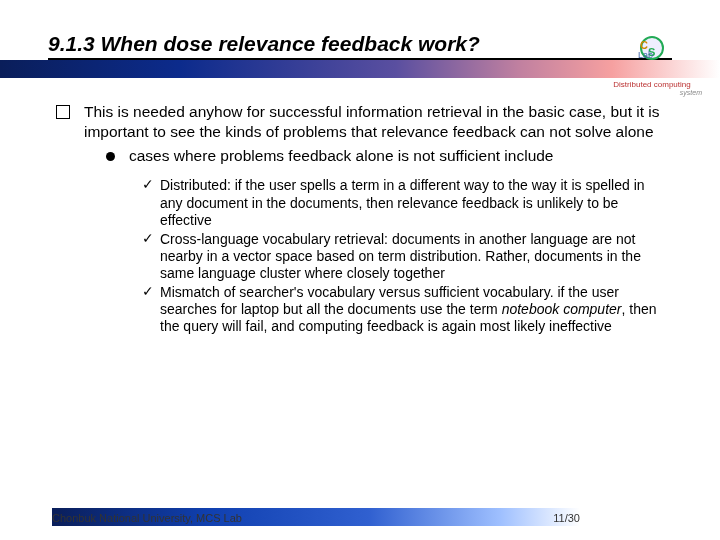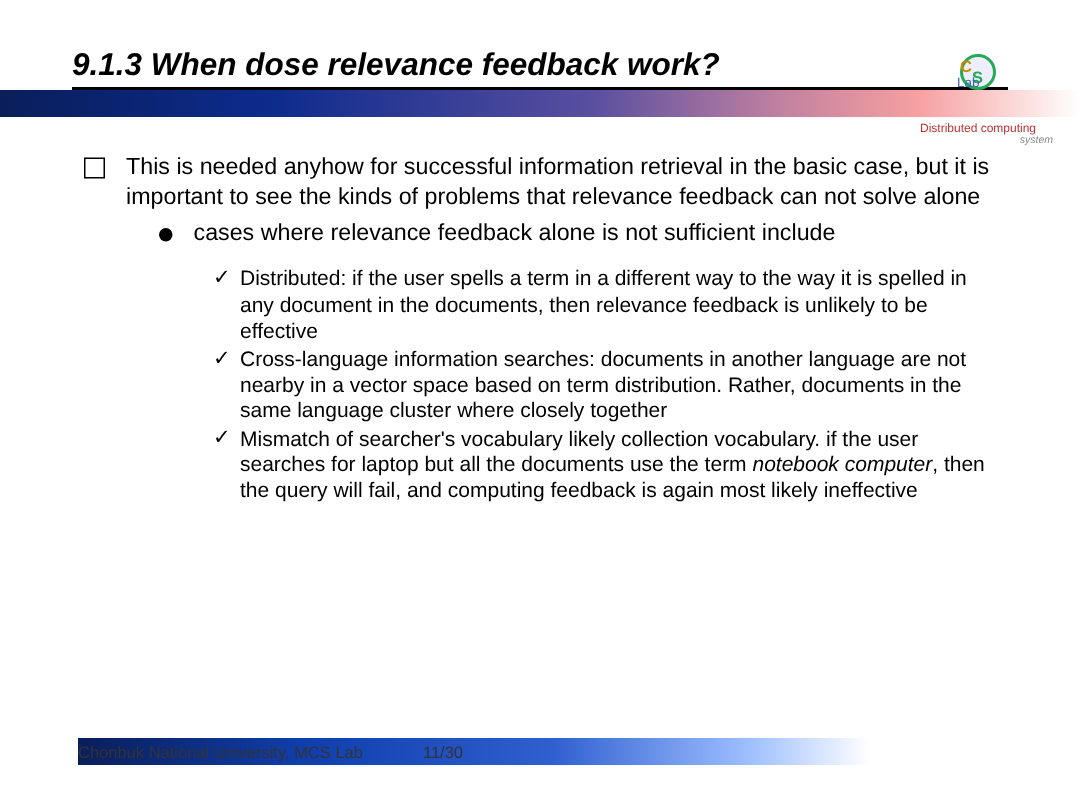--- a/index.html
+++ b/index.html
@@ -18,25 +18,25 @@
   .lvl1-bullet { width: 14px; height: 14px; border: 1.5px solid #000; margin-right: 14px; margin-top: 3px; flex-shrink: 0; }
   .lvl1-text { flex: 1; }
   .lvl2 { display: flex; margin-top: 4px; margin-left: 0; }
   .lvl2-bullet { width: 9px; height: 9px; background: #000; border-radius: 50%; margin: 6px 14px 0 22px; flex-shrink: 0; }
   .lvl2-text { flex: 1; }
   .sub-section { padding: 8px 56px 0 56px; font-size: 14px; line-height: 1.22; }
   .lvl3 { display: flex; margin-bottom: 2px; margin-left: 86px; }
   .lvl3-bullet { width: 14px; margin-right: 4px; flex-shrink: 0; color: #000; font-size: 14px; line-height: 1.1; }
   .lvl3-text { flex: 1; }
   .italic { font-style: italic; text-align: center; }
-  .footer { position: absolute; bottom: 32px; left: 0; width: 632px; }
+  .footer { position: absolute; bottom: 16px; left: 0; width: 632px; }
   .footer-bar { height: 18px; background: linear-gradient(to right, #0a1e5a 0%, #1040b0 30%, #3060d0 60%, #9fc0ff 85%, #ffffff 100%); margin: 0 52px 0 52px; }
   .footer-text { display: flex; font-size: 11px; color: #333; margin-top: -14px; padding: 0 52px; }
   .footer-left { flex: 0 0 auto; }
-  .footer-center { flex: 1; text-align: left; margin-left: 40px; }
+  .footer-center { flex: 1; text-align: right; margin-left: 40px; }
 </style>
 </head>
 <body>
 
 <div class="slide">
 
   <div class="title-area">
     <div class="title">9.1.3 When dose relevance feedback work?</div>
     <div class="title-underline"></div>
   </div>
@@ -53,43 +53,43 @@
     <div class="logo-sub">system</div>
   </div>
 
   <div class="content">
     <div class="lvl1">
       <div class="lvl1-bullet"></div>
       <div class="lvl1-text">
         <span>This is needed anyhow for successful information retrieval in the basic case, but it is important to see the kinds of problems that relevance feedback can not solve alone</span>
         <div class="lvl2">
           <div class="lvl2-bullet"></div>
-          <div class="lvl2-text">cases where relevance feedback alone is not sufficient include</div>
+          <div class="lvl2-text">cases where problems feedback alone is not sufficient include</div>
         </div>
       </div>
     </div>
   </div>
 
   <div class="sub-section">
     <div class="lvl3">
       <div class="lvl3-bullet">✓</div>
       <div class="lvl3-text">
         <span>Distributed:</span><span> if the user spells a term in a different way to the way it is spelled in any document in the documents, then relevance feedback is unlikely to be effective</span>
       </div>
     </div>
     <div class="lvl3">
       <div class="lvl3-bullet">✓</div>
       <div class="lvl3-text">
-        <span>Cross-language information searches:</span><span> documents in another language are not nearby in a vector space based on term distribution. Rather, documents in the same language cluster where closely together</span>
+        <span>Cross-language vocabulary retrieval:</span><span> documents in another language are not nearby in a vector space based on term distribution. Rather, documents in the same language cluster where closely together</span>
       </div>
     </div>
     <div class="lvl3">
       <div class="lvl3-bullet">✓</div>
       <div class="lvl3-text">
-        <span>Mismatch of searcher's vocabulary likely collection vocabulary.</span><span> if the user searches for laptop but all the documents use the term </span><span class="italic">notebook computer</span><span>, then the query will fail, and computing feedback is again most likely ineffective</span>
+        <span>Mismatch of searcher's vocabulary versus sufficient vocabulary.</span><span> if the user searches for laptop but all the documents use the term </span><span class="italic">notebook computer</span><span>, then the query will fail, and computing feedback is again most likely ineffective</span>
       </div>
     </div>
   </div>
 
   <div class="footer">
     <div class="footer-bar"></div>
     <div class="footer-text">
       <div class="footer-left">Chonbuk National University, MCS Lab</div>
       <div class="footer-center">11/30</div>
     </div>

